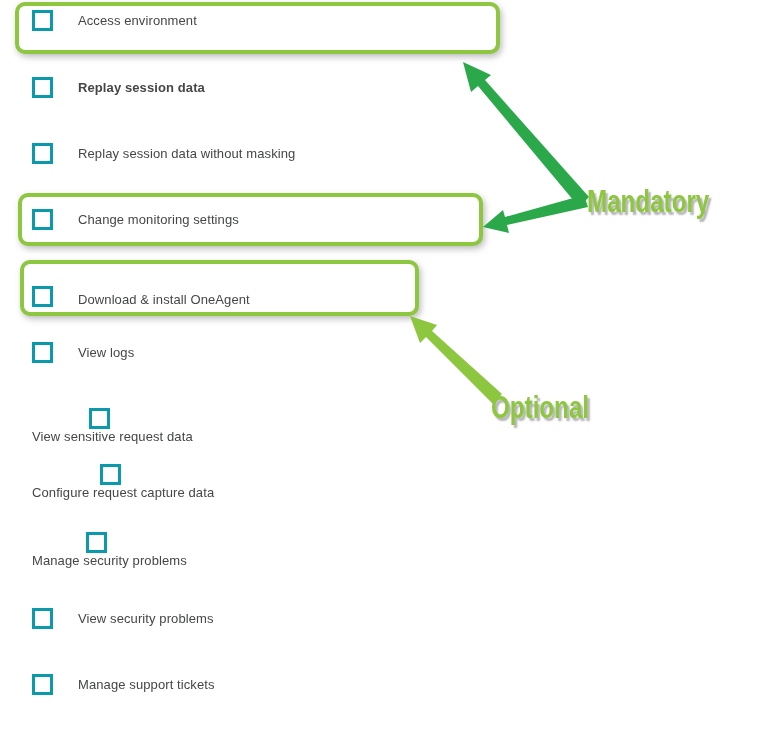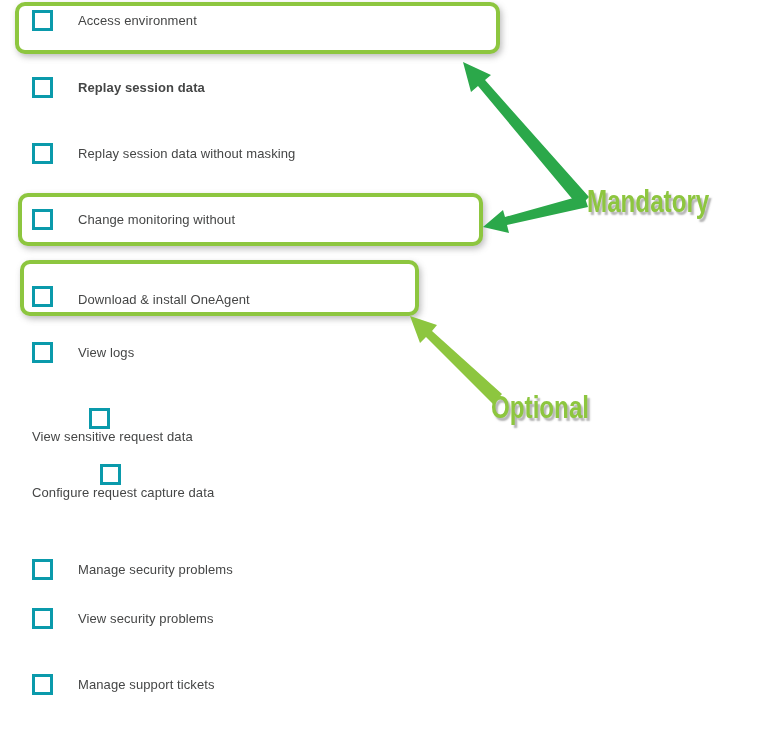--- a/index.html
+++ b/index.html
@@ -109,39 +109,39 @@
       <div class="perm-row" style="top: 66px; font-weight: bold;">
       <span class="checkbox"></span>
       <span class="perm-label">Replay session data</span>
     </div>
       <div class="perm-row" style="top: 132px;">
       <span class="checkbox"></span>
       <span class="perm-label">Replay session data without masking</span>
     </div>
       <div class="perm-row" style="top: 198px;">
       <span class="checkbox"></span>
-      <span class="perm-label">Change monitoring without</span>
+      <span class="perm-label">Change monitoring settings</span>
     </div>
       <div class="perm-row" style="top: 265px; align-items: flex-end;">
       <span class="checkbox"></span>
       <span class="perm-label">Download &amp; install OneAgent</span>
     </div>
       <div class="perm-row" style="top: 331px;">
       <span class="checkbox"></span>
       <span class="perm-label">View logs</span>
     </div>
       <div class="perm-row" style="top: 408px; flex-direction: column;">
       <span class="checkbox"></span>
       <span class="perm-label">View sensitive request data</span>
     </div>
       <div class="perm-row" style="top: 464px; flex-direction: column;">
       <span class="checkbox"></span>
       <span class="perm-label">Configure request capture data</span>
     </div>
-      <div class="perm-row" style="top: 548px;">
+      <div class="perm-row" style="top: 532px; flex-direction: column;">
       <span class="checkbox"></span>
       <span class="perm-label">Manage security problems</span>
     </div>
       <div class="perm-row" style="top: 597px;">
       <span class="checkbox"></span>
       <span class="perm-label">View security problems</span>
     </div>
       <div class="perm-row" style="top: 663px;">
       <span class="checkbox"></span>
       <span class="perm-label">Manage support tickets</span>

